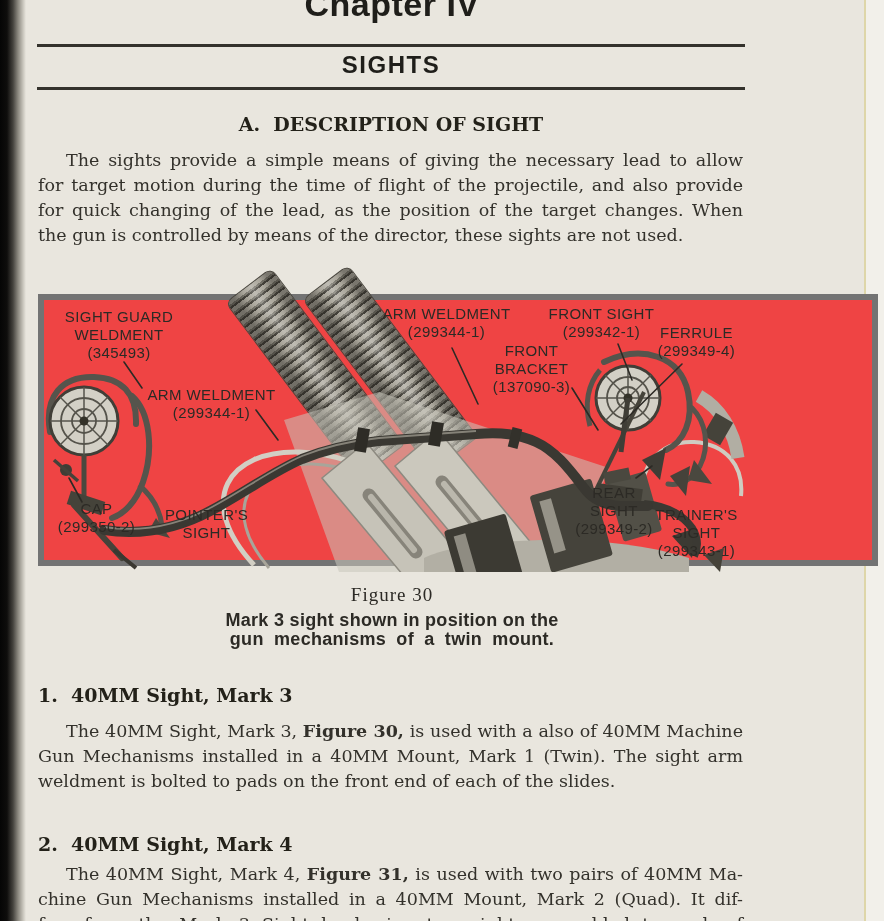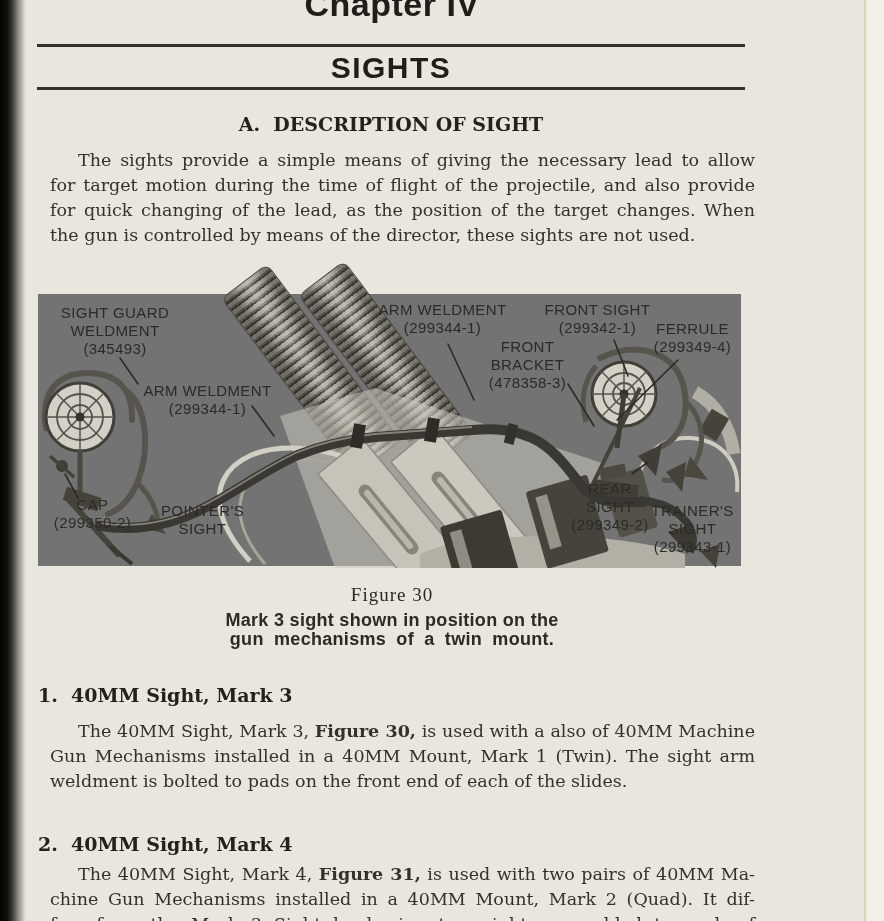--- a/index.html
+++ b/index.html
@@ -20,39 +20,39 @@
   .chapter-heading {
     position:absolute; left:38px; top:-16px; width:708px; text-align:center;
     font-family:"Liberation Sans", sans-serif; font-weight:bold;
     font-size:34px; line-height:40px; letter-spacing:0.5px; color:#1f1e1a;
   }
   .rule { position:absolute; left:37px; width:708px; height:3px; background:#34322c; }
   .rule-top { top:44px; } .rule-bottom { top:87px; }
   .page-title {
     position:absolute; left:37px; top:51px; width:708px; text-align:center;
     font-family:"Liberation Sans", sans-serif; font-weight:bold;
-    font-size:30px; letter-spacing:1.5px; color:#1f1e1a;
+    font-size:24px; letter-spacing:1.5px; color:#1f1e1a;
   }
   .section-a-heading {
     position:absolute; left:37px; top:113px; width:708px; text-align:center;
     font-weight:bold; font-size:19px; white-space:pre; color:#232119;
   }
-  .para { position:absolute; left:38px; width:705px; font-size:17.5px; color:#33312b;margin-left:12px; }
+  .para { position:absolute; left:38px; width:705px; font-size:17.5px; color:#33312b; }
   .para .line { line-height:25px; }
   .jline { text-align:justify; text-align-last:justify; }
   .jline-last { text-align:left; }
   .indent { text-indent:28px; }
   .bold { font-weight:bold; }
   .sec-heading {
     position:absolute; left:38px; font-weight:bold; font-size:19px;
     white-space:pre; color:#232119;
   }
   .figure {
-    position:absolute; left:38px; top:294px; width:703px; height:272px;
-    background:#737373; border:2px solid #737373;
+    position:absolute; left:38px; top:294px; width:840px; height:272px;
+    background:#ef4444; border:6px solid #737373;
   }
   .figure svg { position:absolute; left:0; top:0; z-index:2; }
   .barrel {
     position:absolute; z-index:1; width:58px; border:1.5px solid #4a473f;
     border-radius:8px 8px 4px 4px; transform-origin:50% 0;
     background:
       linear-gradient(90deg, rgba(30,28,24,0.40) 0 9px, rgba(30,28,24,0) 20px, rgba(255,255,255,0.25) 29px, rgba(30,28,24,0) 40px, rgba(30,28,24,0.35) 49px),
       repeating-linear-gradient(180deg,#aaa69b 0 4px,#77746a 4px 6px,#45423b 6px 8px);
   }
   .barrel-1 { left:175px; top:-15px; height:222px; transform:rotate(-37deg); }
@@ -199,21 +199,21 @@
 WELDMENT
 (345493)</div>
     <div class="fig-label" style="left:95px;top:86px;width:145px;">ARM WELDMENT
 (299344-1)</div>
     <div class="fig-label" style="left:330px;top:5px;width:145px;">ARM WELDMENT
 (299344-1)</div>
     <div class="fig-label" style="left:490px;top:5px;width:135px;">FRONT SIGHT
 (299342-1)</div>
     <div class="fig-label" style="left:430px;top:42px;width:115px;">FRONT
 BRACKET
-(478358-3)</div>
+(137090-3)</div>
     <div class="fig-label" style="left:595px;top:24px;width:115px;">FERRULE
 (299349-4)</div>
     <div class="fig-label" style="left:0px;top:200px;width:105px;">CAP
 (299350-2)</div>
     <div class="fig-label" style="left:105px;top:206px;width:115px;">POINTER'S
 SIGHT</div>
     <div class="fig-label" style="left:520px;top:168px;width:100px;margin-top:16px;">REAR
 SIGHT
 (299349-2)</div>
     <div class="fig-label" style="left:595px;top:206px;width:115px;">TRAINER'S

